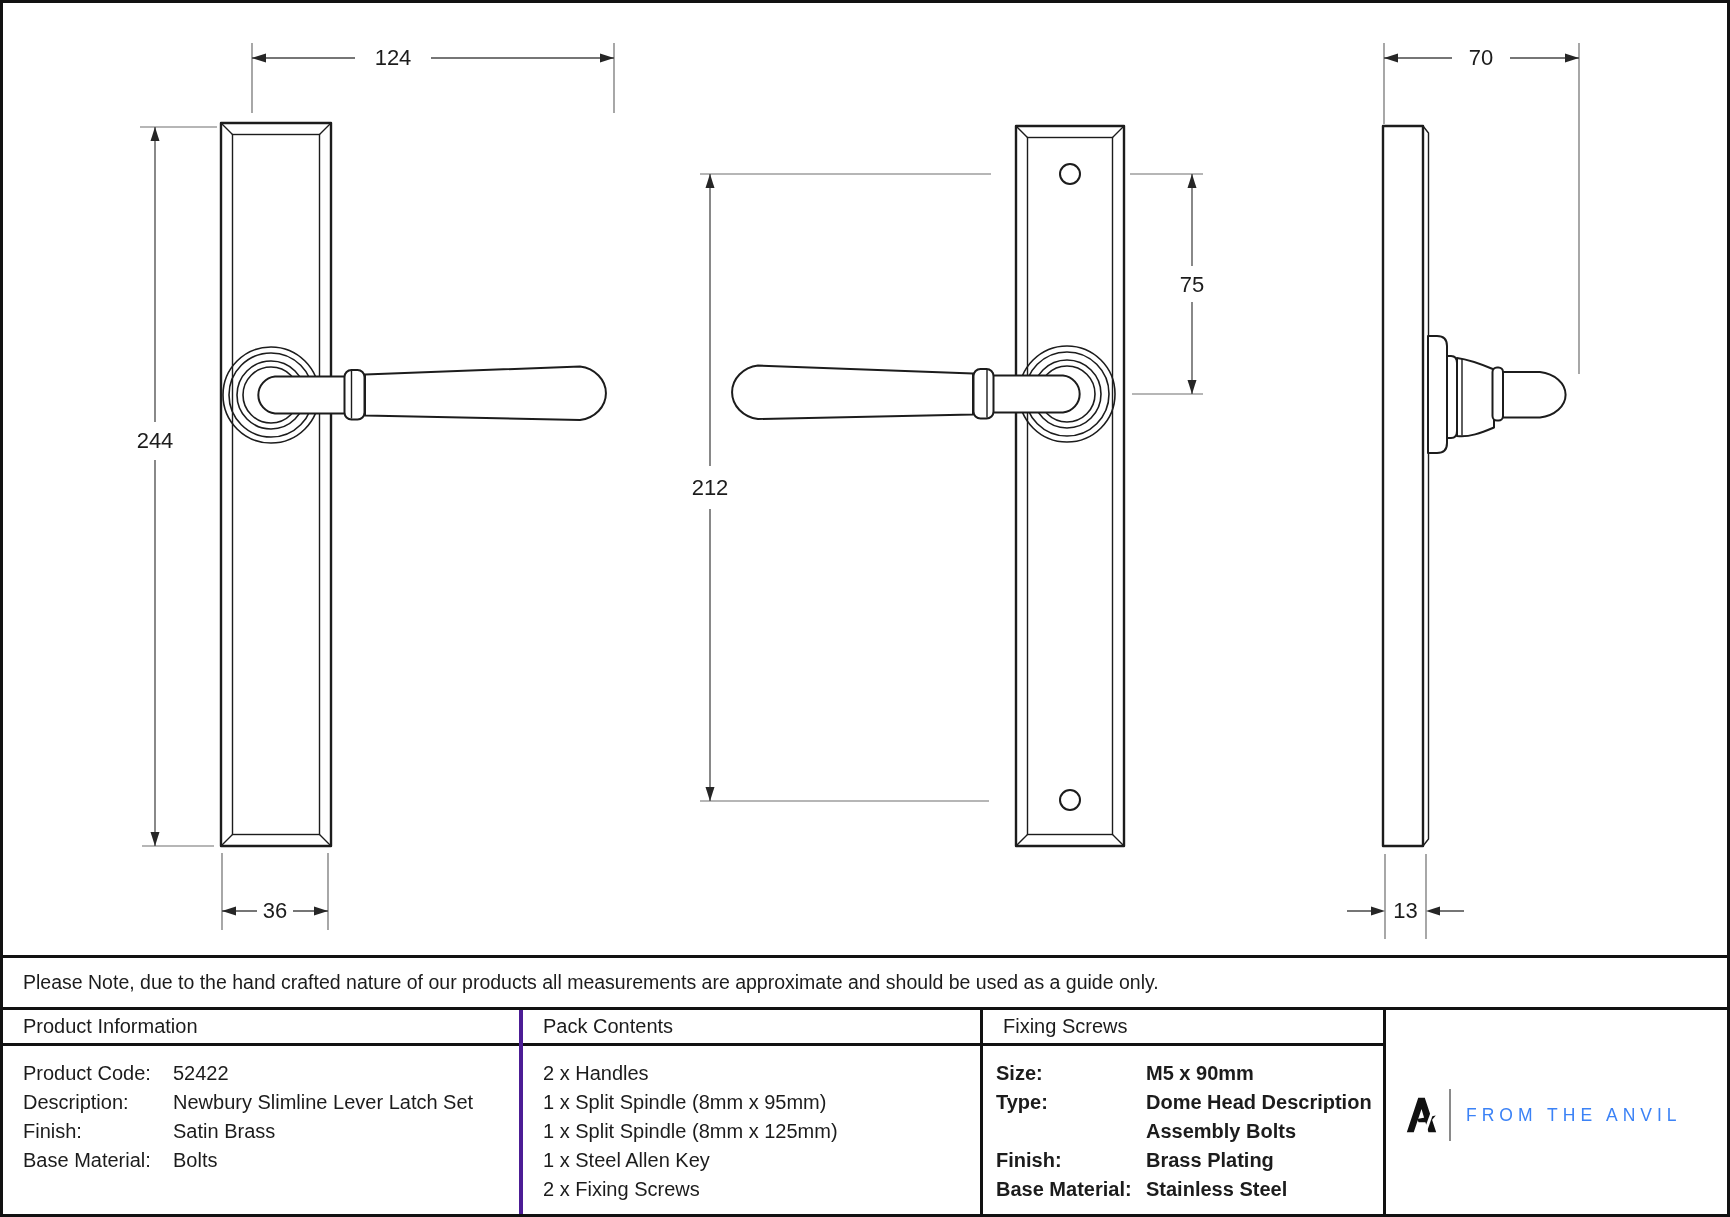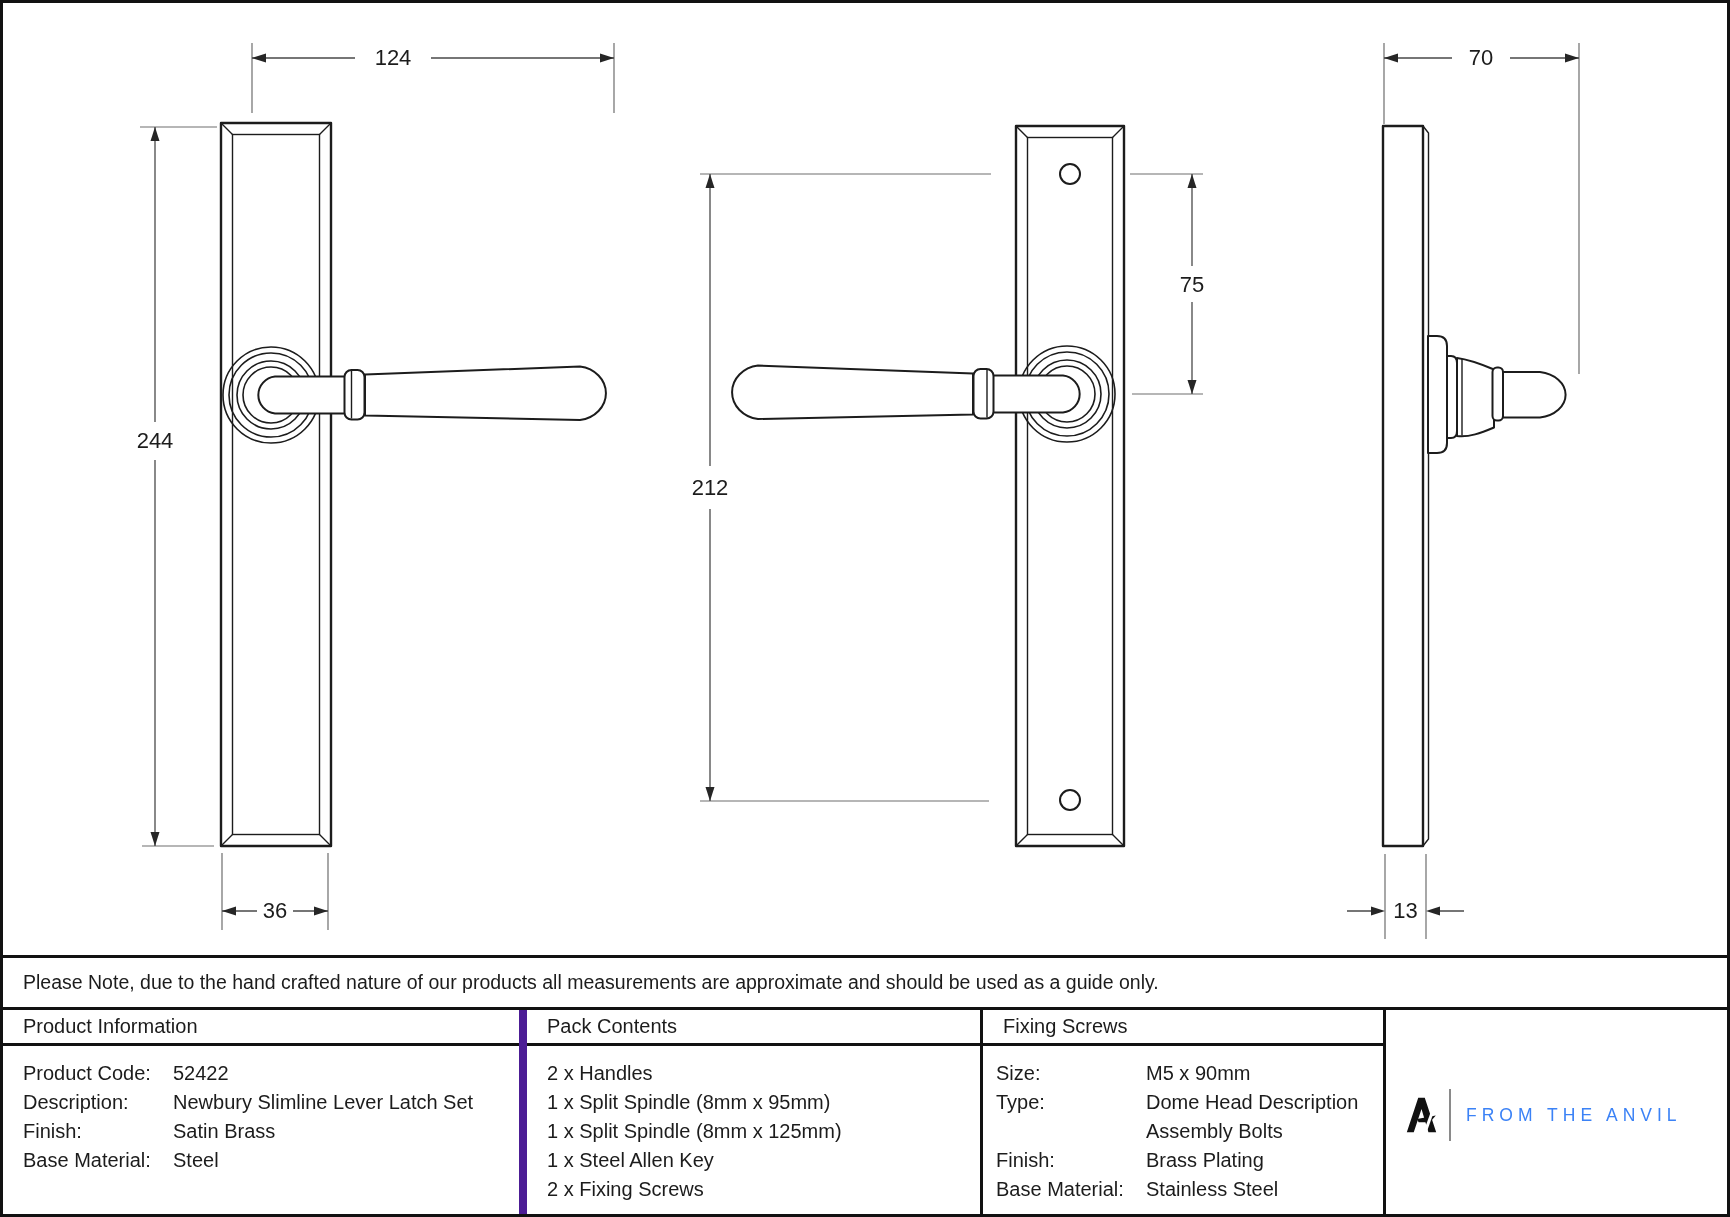--- a/index.html
+++ b/index.html
@@ -16,29 +16,29 @@
   .dim-l{fill:none;stroke:#4a4a4a;stroke-width:1.3;}
   .dim-e{fill:none;stroke:#6e6e6e;stroke-width:1.2;}
   .dim-a{fill:#262626;stroke:none;}
   .dim-t{font-family:"Liberation Sans",sans-serif;font-size:22px;fill:#1c1c1c;text-anchor:middle;}
   
   .bottom{position:absolute;top:952px;left:0;right:0;bottom:0;display:flex;flex-direction:column;border-top:3px solid #111;background:#fff;}
   .note-row{height:49px;display:flex;align-items:center;padding-left:20px;font-size:19.5px;}
   .info-table{flex:1;display:flex;border-top:3px solid #111;min-height:0;}
   .col{box-sizing:border-box;}
   .col1{width:516px;}
-  .col2{width:461px;border-left:8px solid #4c1d95;}
+  .col2{width:461px;border-left:4px solid #4c1d95;}
   .col3{width:403px;border-left:3px solid #111;}
   .logo-cell{flex:1;border-left:3px solid #111;display:flex;align-items:flex-start;padding:79px 0 0 20px;}
   .hdr{height:33px;border-bottom:3px solid #111;display:flex;align-items:center;padding-left:20px;font-size:20px;}
   .cells{padding:13px 0 0 20px;font-size:20px;line-height:29px;}
   .kv{display:flex;}
   .kv .k{width:150px;flex:0 0 150px;}
   .kv .v{flex:1;}
-  .col3 .cells{padding-left:13px;}
+  .col3 .cells{padding-left:13px;font-weight:bold;}
   .plain-list div{white-space:nowrap;}
   
   .logo-row{display:flex;align-items:center;height:52px;}
   .anvil-mark{width:31px;height:36px;display:block;}
   .logo-div{width:2px;height:52px;background:#8a8a8a;margin:0 15px 0 12px;}
   .logo-text{font-size:17.5px;letter-spacing:5px;color:#3b82f6;white-space:nowrap;}
 </style>
 </head>
 <body>
 
@@ -168,21 +168,21 @@
           <div class="kv">
             <span class="k">Description:</span>
             <span class="v">Newbury Slimline Lever Latch Set</span>
           </div>
           <div class="kv">
             <span class="k">Finish:</span>
             <span class="v">Satin Brass</span>
           </div>
           <div class="kv">
             <span class="k">Base Material:</span>
-            <span class="v">Steel</span>
+            <span class="v">Bolts</span>
           </div>
         </div>
       </div>
 
       <div class="col col2">
         <div class="hdr">Pack Contents</div>
         <div class="cells plain-list">
           <div>2 x Handles</div>
           <div>1 x Split Spindle (8mm x 95mm)</div>
           <div>1 x Split Spindle (8mm x 125mm)</div>

